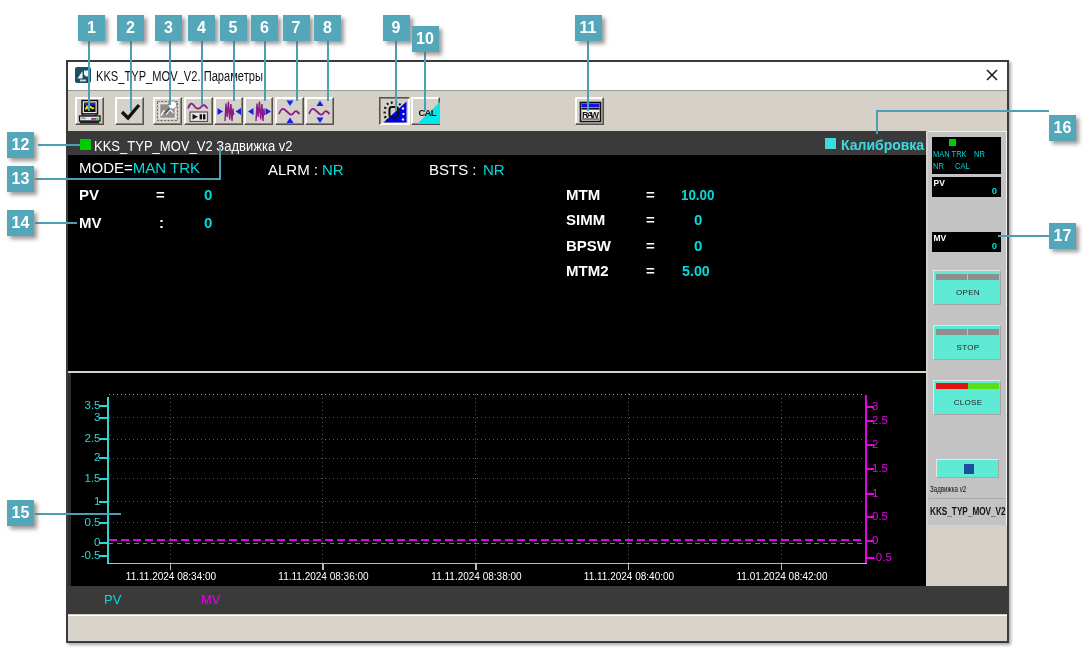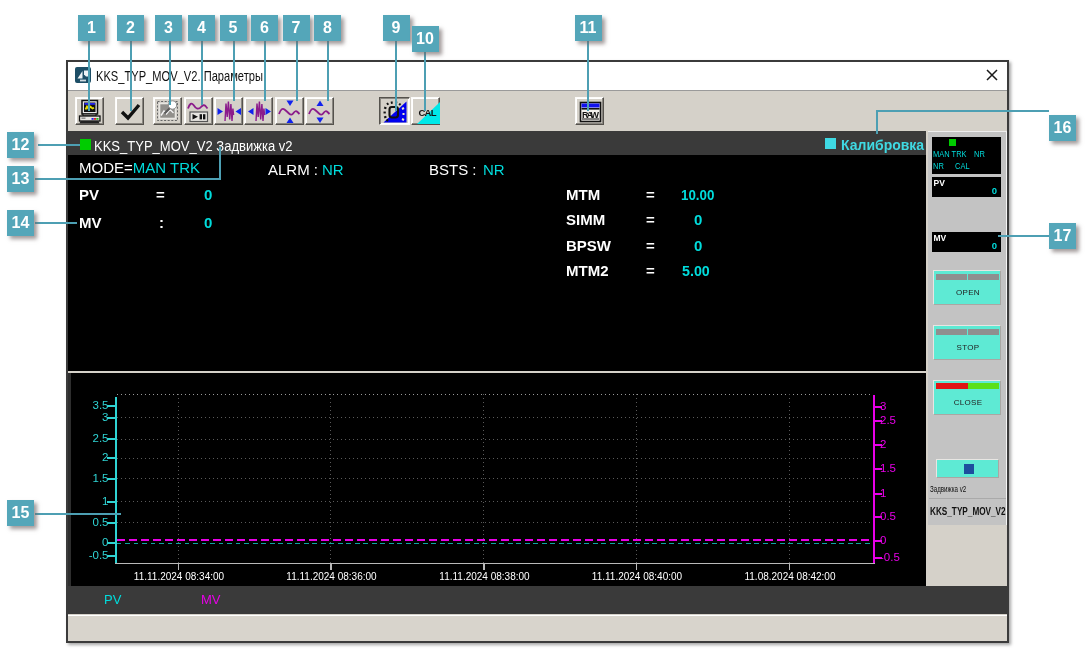--- a/index.html
+++ b/index.html
@@ -198,21 +198,21 @@
   <div class="abs wh" style="left:646px;top:211px;font-size:15px;font-weight:bold">=</div>
   <div class="abs cy" style="left:694px;top:211px;font-size:15px;font-weight:bold">0</div>
   <div class="abs wh" style="left:566px;top:237px;font-size:15px;font-weight:bold">BPSW</div>
   <div class="abs wh" style="left:646px;top:237px;font-size:15px;font-weight:bold">=</div>
   <div class="abs cy" style="left:694px;top:237px;font-size:15px;font-weight:bold">0</div>
   <div class="abs wh" style="left:566px;top:262px;font-size:15px;font-weight:bold">MTM2</div>
   <div class="abs wh" style="left:646px;top:262px;font-size:15px;font-weight:bold">=</div>
   <div class="abs cy" style="left:682px;top:262px;font-size:15px;font-weight:bold;transform:scaleX(.95);transform-origin:0 0">5.00</div>
 
   <div id="trendpanel" class="abs"></div>
-  <div id="chart" class="abs" style="left:64px;top:373px;width:858px;height:213px;">
+  <div id="chart" class="abs" style="left:56px;top:373px;width:858px;height:213px;">
 
     <div class="hgrid" style="top:21px;background:repeating-linear-gradient(90deg,#9a9a9a 0 1.2px,transparent 1.2px 4px)"></div>
     <div class="hgrid" style="top:44px"></div>
     <div class="hgrid" style="top:65.5px"></div>
     <div class="hgrid" style="top:84.5px"></div>
     <div class="hgrid" style="top:105px"></div>
     <div class="hgrid" style="top:128px"></div>
     <div class="hgrid" style="top:149px"></div>
 
     <div class="vgrid" style="left:113.5px"></div>
@@ -271,21 +271,21 @@
     <div class="xtick" style="left:113.5px"></div>
     <div class="xtick" style="left:266px"></div>
     <div class="xtick" style="left:419px"></div>
     <div class="xtick" style="left:571.5px"></div>
     <div class="xtick" style="left:724.5px"></div>
 
     <div class="tlab" style="left:38.5px">11.11.2024 08:34:00</div>
     <div class="tlab" style="left:191px">11.11.2024 08:36:00</div>
     <div class="tlab" style="left:344px">11.11.2024 08:38:00</div>
     <div class="tlab" style="left:496.5px">11.11.2024 08:40:00</div>
-    <div class="tlab" style="left:649.5px">11.08.2024 08:42:00</div>
+    <div class="tlab" style="left:649.5px">11.01.2024 08:42:00</div>
   </div>
   <div id="legendbar" class="abs"></div>
   <div id="statusbar" class="abs"></div>
   <div class="abs cy" style="left:104px;top:592px;font-size:13px">PV</div>
   <div class="abs mg" style="left:201px;top:592px;font-size:13px">MV</div>
 
   <div id="rpanel" class="abs"></div>
   <div class="abs blackbox" style="left:931.5px;top:136.8px;width:69px;height:37px">
     <div class="abs" style="left:17.5px;top:2.5px;width:7px;height:7px;background:#00cc00"></div>
     <div class="abs cy" style="left:1px;top:12.5px;font-size:8.5px;transform:scaleX(.88);transform-origin:0 0;white-space:nowrap">MAN TRK</div>

